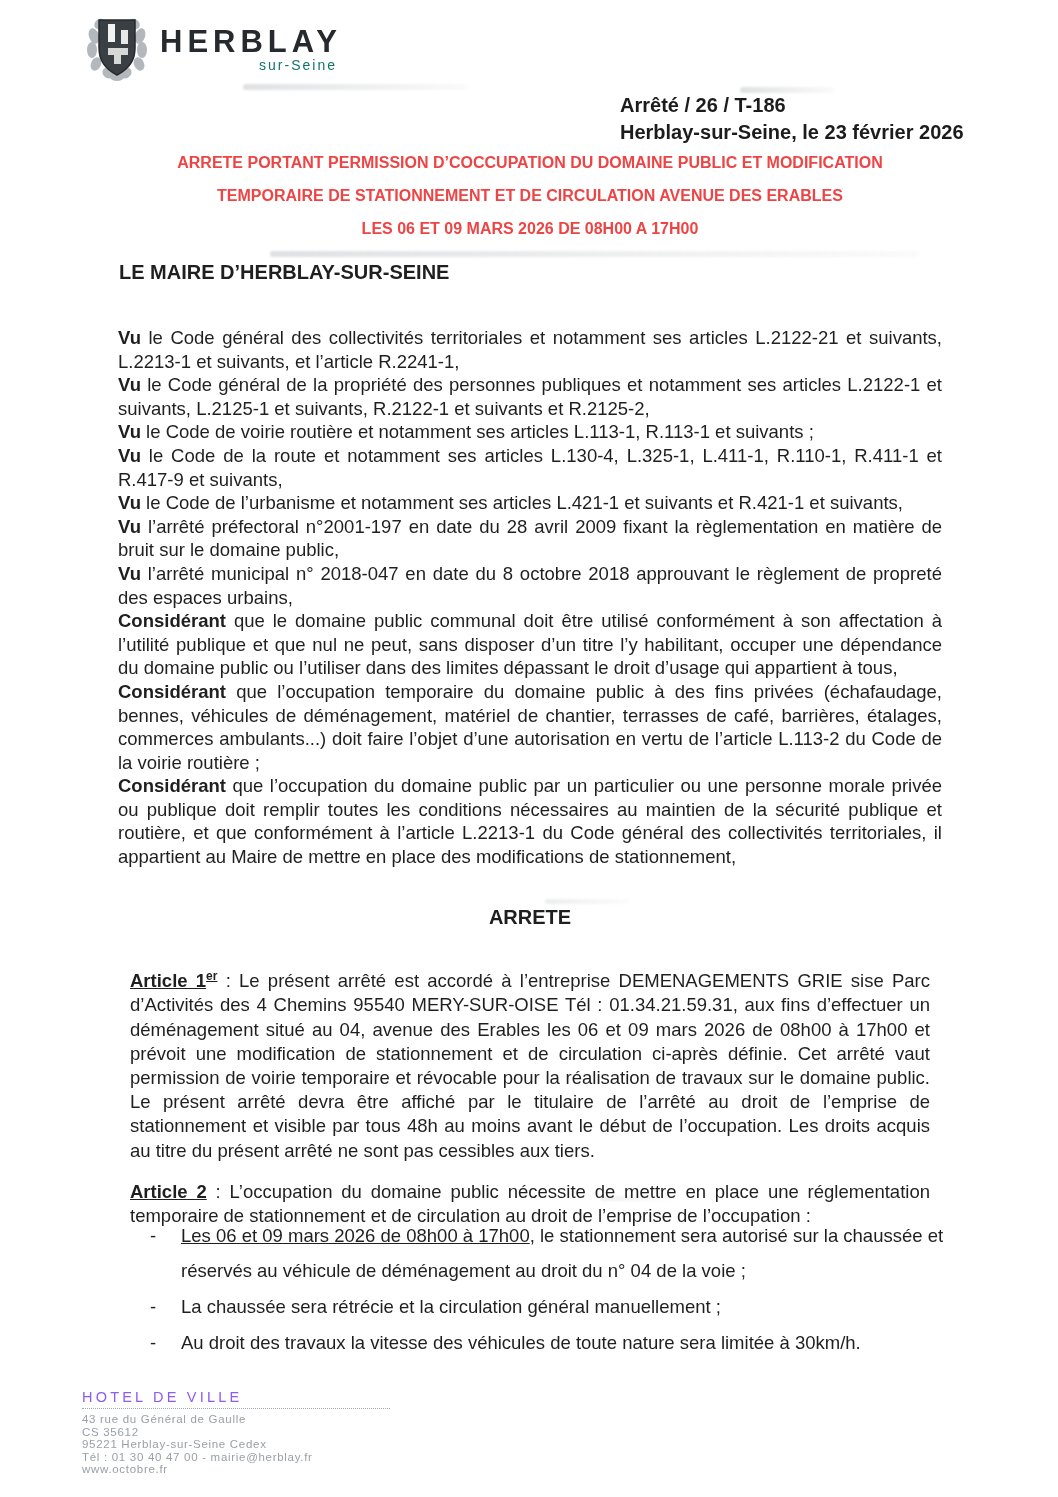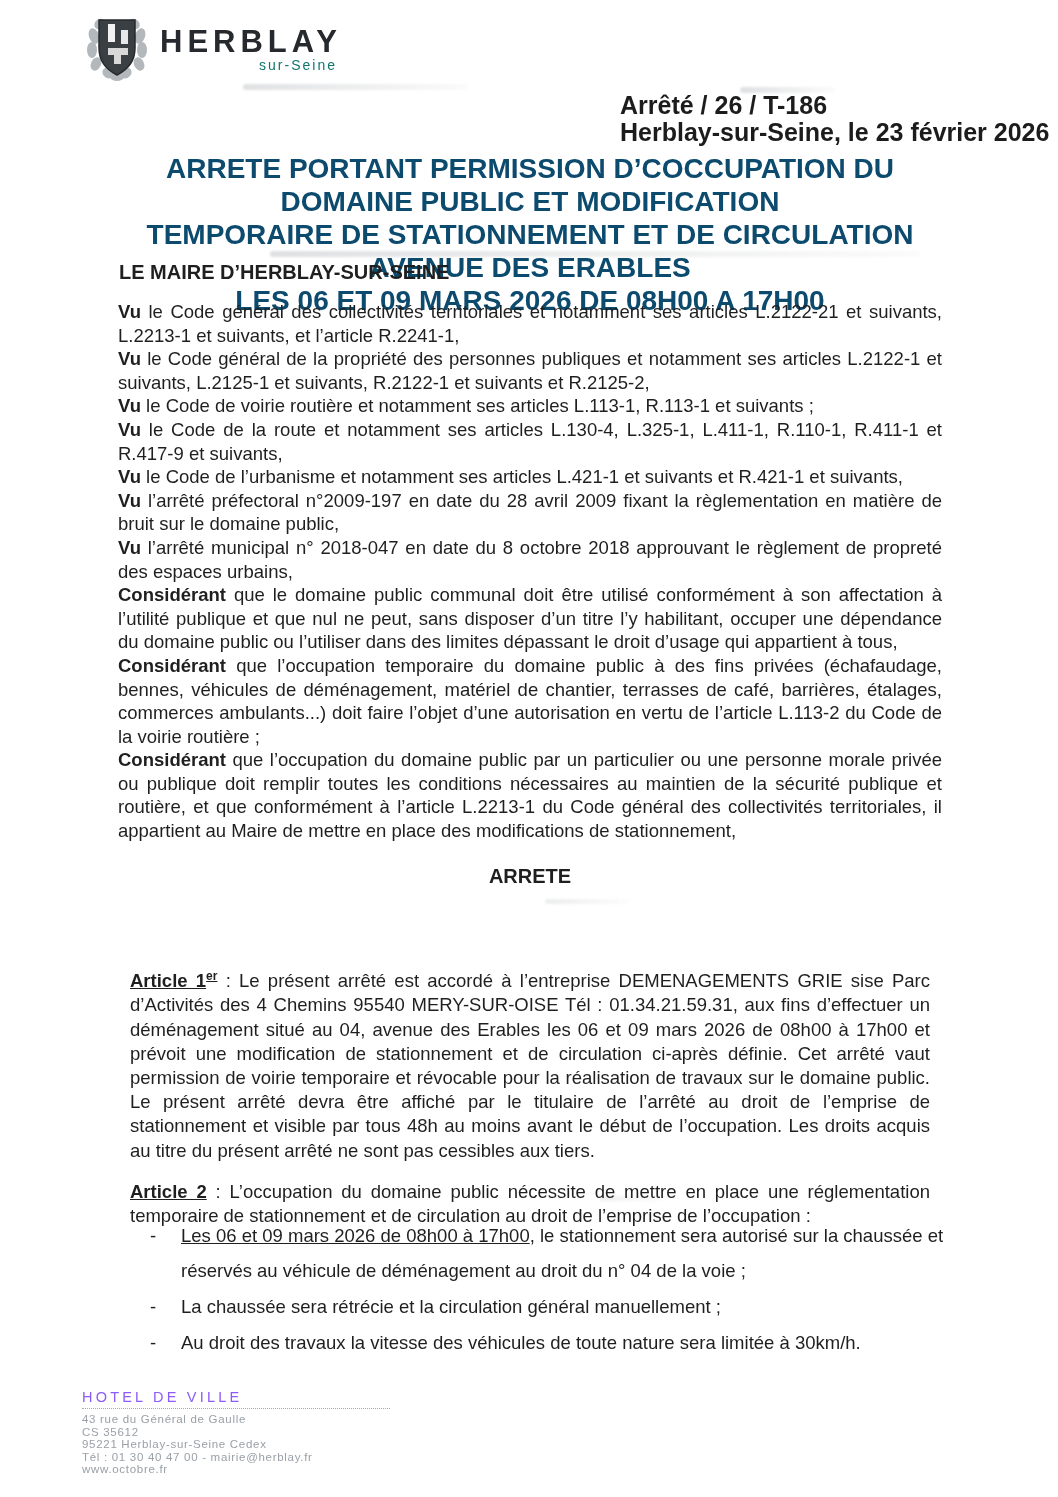--- a/index.html
+++ b/index.html
@@ -8,34 +8,34 @@
     font-family:Liberation Sans, sans-serif; color:#1f1f1f; overflow:hidden;
   }
 
   
   .header-logo { position:absolute; left:84px; top:14px; display:flex; align-items:flex-start; }
   .crest { width:66px; height:68px; }
   .logo-text { margin-left:10px; padding-top:12px; }
   .logo-name { font-size:31px; font-weight:600; letter-spacing:5px; color:#26292d; line-height:32px; }
   .logo-sub  { font-size:14px; letter-spacing:2px; color:#0f766e; text-align:right; padding-right:5px; margin-top:-1px; }
 
-  .ref-block { position:absolute; left:620px; top:92px; font-weight:bold; font-size:25px; line-height:27px; color:#1c1c1c; }
+  .ref-block { position:absolute; left:620px; top:92px; font-weight:bold; font-size:20px; line-height:27px; color:#1c1c1c; }
 
   .doc-title {
-    position:absolute; left:118px; top:152px; width:824px;
-    text-align:center; font-weight:bold; font-size:28px; line-height:33px; color:#0c4a6e;
+    position:absolute; left:118px; top:146px; width:824px;
+    text-align:center; font-weight:bold; font-size:16px; line-height:33px; color:#ef4444;
   }
 
   .mayor-heading { position:absolute; left:119px; top:261px; font-weight:bold; font-size:20px; }
 
-  .recitals { position:absolute; left:118px; top:300px; width:824px; font-size:18.5px; line-height:23.6px; text-align:justify; }
+  .recitals { position:absolute; left:118px; top:326px; width:824px; font-size:18.5px; line-height:23.6px; text-align:justify; }
   .recitals p { margin:0; }
   .lead { font-weight:bold; }
 
-  .arrete-heading { position:absolute; left:118px; top:865px; width:824px; text-align:center; font-weight:bold; font-size:20px; }
+  .arrete-heading { position:absolute; left:118px; top:906px; width:824px; text-align:center; font-weight:bold; font-size:20px; }
 
   .articles { position:absolute; left:118px; top:952px; width:824px; font-size:18.5px; line-height:24.2px; text-align:justify; }
   .articles p { margin:12px; }
   .art-label { font-weight:bold; text-decoration:underline; }
   .art-sup { font-weight:bold; text-decoration:underline; font-size:12px; }
 
   .bullets { position:absolute; left:150px; top:1218px; width:794px; font-size:18.5px; line-height:35px; }
   .bullet { display:flex; margin-bottom:1px; }
   .dash { flex:0 0 31px; }
   .btext { flex:1; }
@@ -106,21 +106,21 @@
   </div>
 
   <div class="mayor-heading">LE MAIRE D’HERBLAY-SUR-SEINE</div>
 
   <div class="recitals">
     <p><span class="lead">Vu</span><span> le Code général des collectivités territoriales et notamment ses articles L.2122-21 et suivants, L.2213-1 et suivants, et l’article R.2241-1,</span></p>
     <p><span class="lead">Vu</span><span> le Code général de la propriété des personnes publiques et notamment ses articles L.2122-1 et suivants, L.2125-1 et suivants, R.2122-1 et suivants et R.2125-2,</span></p>
     <p><span class="lead">Vu</span><span> le Code de voirie routière et notamment ses articles L.113-1, R.113-1 et suivants ;</span></p>
     <p><span class="lead">Vu</span><span> le Code de la route et notamment ses articles L.130-4, L.325-1, L.411-1, R.110-1, R.411-1 et R.417-9 et suivants,</span></p>
     <p><span class="lead">Vu</span><span> le Code de l’urbanisme et notamment ses articles L.421-1 et suivants et R.421-1 et suivants,</span></p>
-    <p><span class="lead">Vu</span><span> l’arrêté préfectoral n°2009-197 en date du 28 avril 2009 fixant la règlementation en matière de bruit sur le domaine public,</span></p>
+    <p><span class="lead">Vu</span><span> l’arrêté préfectoral n°2001-197 en date du 28 avril 2009 fixant la règlementation en matière de bruit sur le domaine public,</span></p>
     <p><span class="lead">Vu</span><span> l’arrêté municipal n° 2018-047 en date du 8 octobre 2018 approuvant le règlement de propreté des espaces urbains,</span></p>
     <p><span class="lead">Considérant</span><span> que le domaine public communal doit être utilisé conformément à son affectation à l’utilité publique et que nul ne peut, sans disposer d’un titre l’y habilitant, occuper une dépendance du domaine public ou l’utiliser dans des limites dépassant le droit d’usage qui appartient à tous,</span></p>
     <p><span class="lead">Considérant</span><span> que l’occupation temporaire du domaine public à des fins privées (échafaudage, bennes, véhicules de déménagement, matériel de chantier, terrasses de café, barrières, étalages, commerces ambulants...) doit faire l’objet d’une autorisation en vertu de l’article L.113-2 du Code de la voirie routière ;</span></p>
     <p><span class="lead">Considérant</span><span> que l’occupation du domaine public par un particulier ou une personne morale privée ou publique doit remplir toutes les conditions nécessaires au maintien de la sécurité publique et routière, et que conformément à l’article L.2213-1 du Code général des collectivités territoriales, il appartient au Maire de mettre en place des modifications de stationnement,</span></p>
   </div>
 
   <div class="arrete-heading">ARRETE</div>
 
   <div class="articles">
     <p><span class="art-label">Article 1</span><sup class="art-sup">er</sup><span> : Le présent arrêté est accordé à l’entreprise DEMENAGEMENTS GRIE sise Parc d’Activités des 4 Chemins 95540 MERY-SUR-OISE Tél : 01.34.21.59.31, aux fins d’effectuer un déménagement situé au 04, avenue des Erables les 06 et 09 mars 2026 de 08h00 à 17h00 et prévoit une modification de stationnement et de circulation ci-après définie. Cet arrêté vaut permission de voirie temporaire et révocable pour la réalisation de travaux sur le domaine public. Le présent arrêté devra être affiché par le titulaire de l’arrêté au droit de l’emprise de stationnement et visible par tous 48h au moins avant le début de l’occupation.  Les droits acquis au titre du présent arrêté ne sont pas cessibles aux tiers.</span></p>

